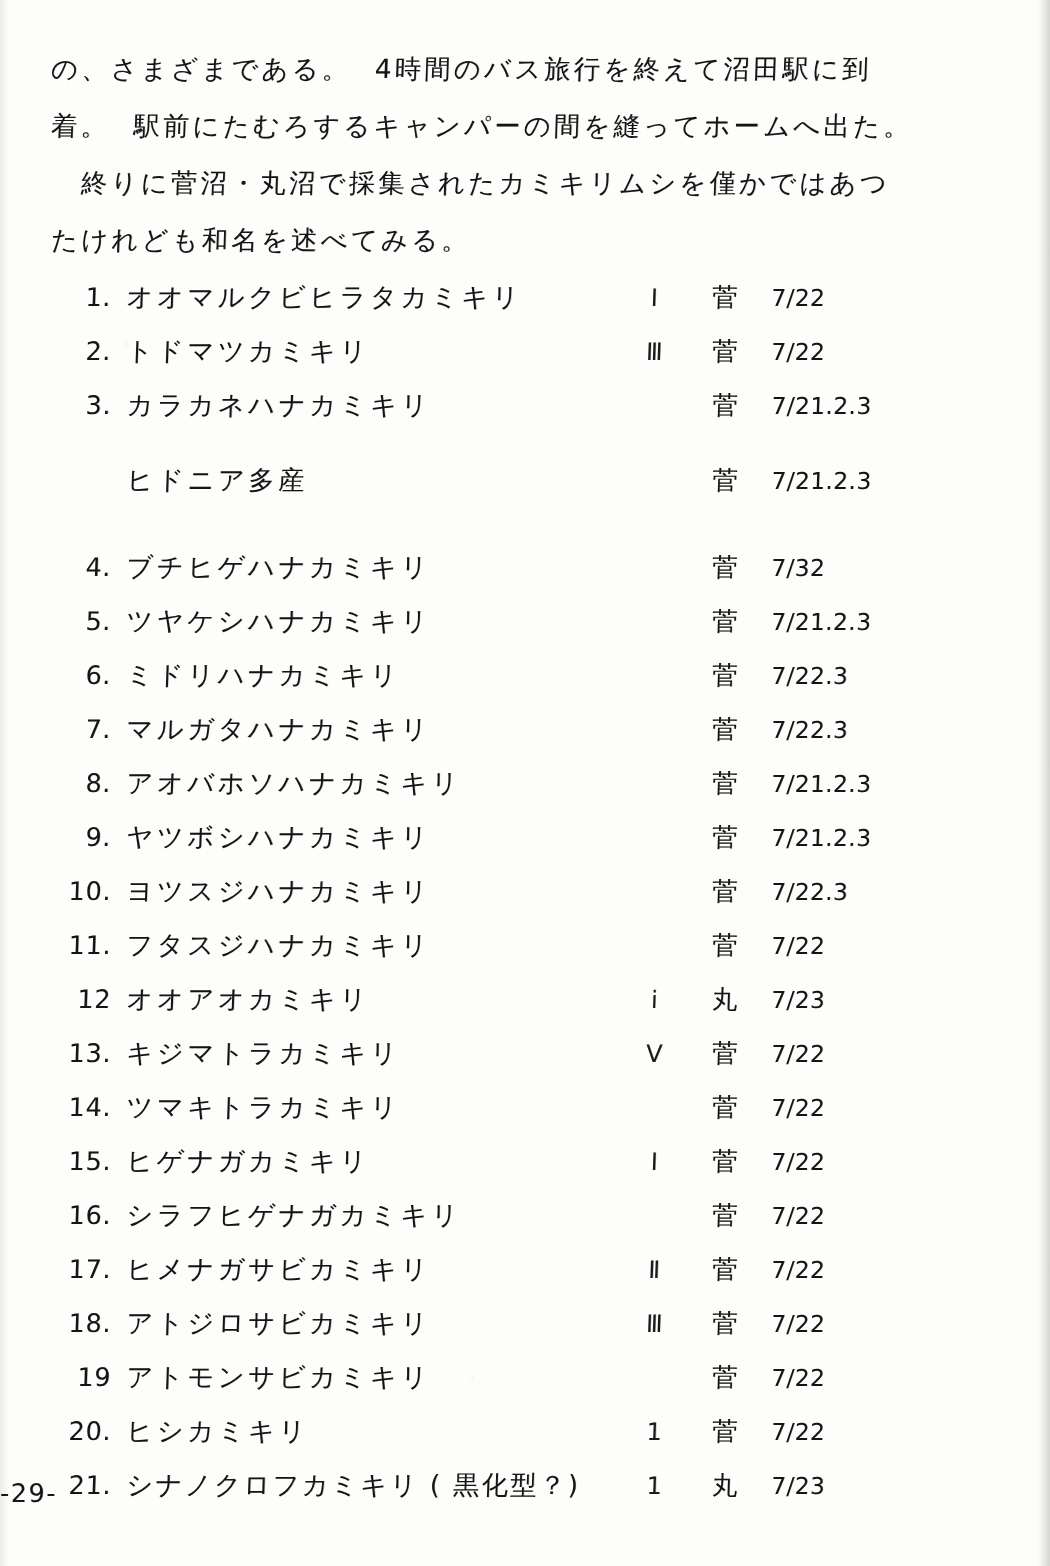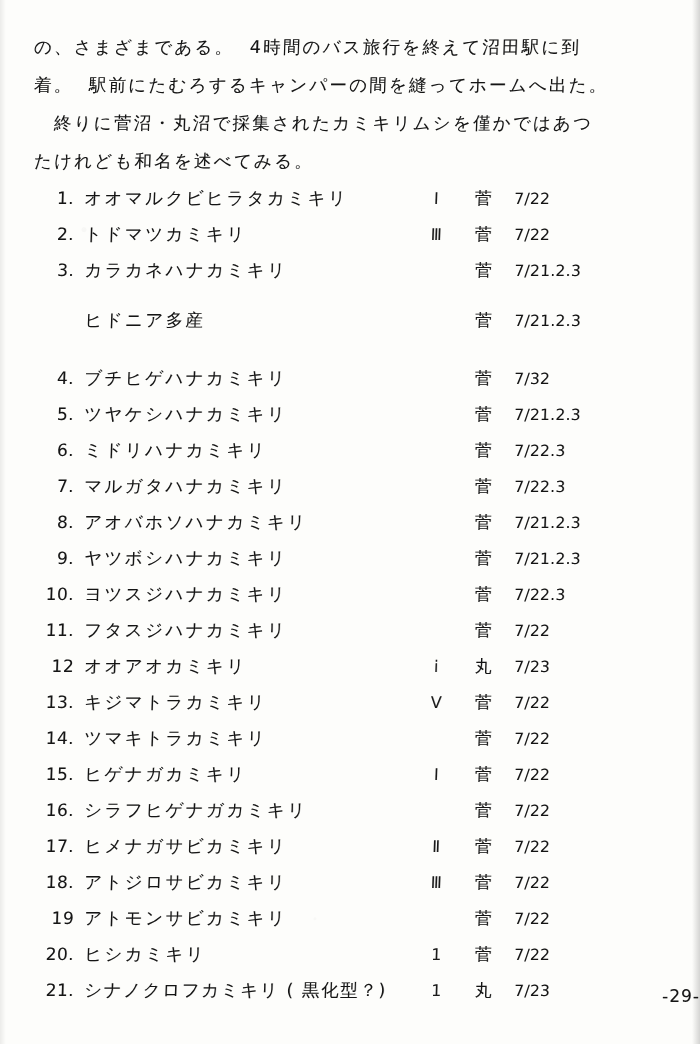--- a/index.html
+++ b/index.html
@@ -114,21 +114,21 @@
     font-size: 15.5px;
     color: #141414;
     letter-spacing: 0.3px;
   }
 
   .pagenum {
     position: absolute;
     left: 0;
     right: 0;
     top: 986px;
-    text-align: right;
+    text-align: left;
     font-size: 17px;
     letter-spacing: 1px;
     color: #151515;
   }
 
   
   .ink {
     text-shadow: 0.4px 0.2px 0 rgba(0,0,0,0.22);
   }
 </style>

